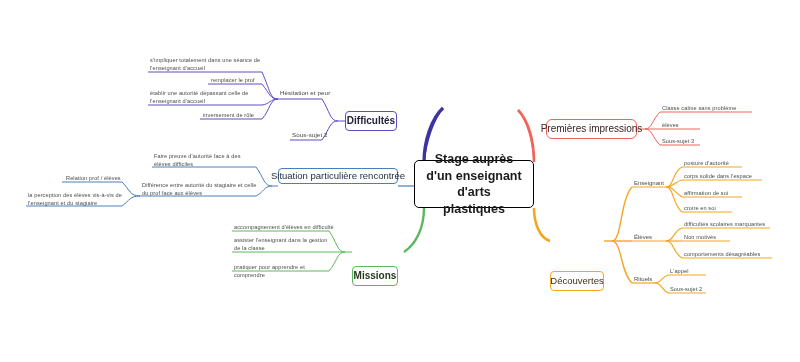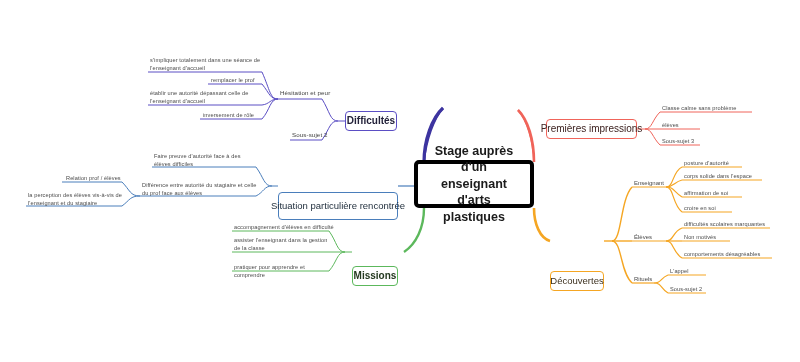--- a/index.html
+++ b/index.html
@@ -32,21 +32,21 @@
     box-sizing: border-box;
     display: flex;
     align-items: center;
     justify-content: center;
     text-align: center;
     background: #ffffff;
     white-space: nowrap;
   }
   
   .root {
-    border: 4px solid #000000;
+    border: 1px solid #000000;
     border-radius: 5px;
     background: #ffffff;
     font-size: 12.5px;
     font-weight: bold;
     color: #1b1b1b;
     line-height: 1.32;
     white-space: normal;
     padding: 6px 10px;
     box-shadow: 0 0 0 0 rgba(0,0,0,0);
   }
@@ -203,21 +203,21 @@
   </div>
 
   <div class="leaf ll" style="left:150px; top:89px; width:112px;">
     <span>établir une autorité dépassant celle de l'enseignant d'accueil</span>
   </div>
 
   <div class="leaf ll" style="left:203px; top:111px; width:60px;">
     <span>inversement de rôle</span>
   </div>
 
-  <div class="node lvl1 blue" style="left:278px; top:192px; width:120px; height:28px;">
+  <div class="node lvl1 blue" style="left:278px; top:168px; width:120px; height:16px;">
     <span>Situation particulière rencontrée</span>
   </div>
 
   <div class="leaf ll" style="left:154px; top:152px; width:104px;">
     <span>Faire preuve d'autorité face à des élèves difficiles</span>
   </div>
 
   <div class="leaf ll" style="left:142px; top:181px; width:116px;">
     <span>Différence entre autorité du stagiaire et  celle du prof face aux élèves</span>
   </div>
@@ -239,21 +239,21 @@
   </div>
 
   <div class="leaf ll" style="left:234px; top:236px; width:96px;">
     <span>assister l'enseignant dans la gestion de la classe</span>
   </div>
 
   <div class="leaf ll" style="left:234px; top:263px; width:100px;">
     <span>pratiquer pour apprendre et comprendre</span>
   </div>
 
-  <div class="node lvl1 red" style="left:546px; top:119px; width:91px; height:20px;">
+  <div class="node lvl1 red" style="left:546px; top:119px; width:91px; height:20px;border-radius:6px;">
     <span>Premières impressions</span>
   </div>
 
   <div class="leaf rr" style="left:662px; top:104px; width:92px;">
     <span>Classe calme sans problème</span>
   </div>
 
   <div class="leaf rr" style="left:662px; top:121px; width:40px;">
     <span>élèves</span>
   </div>

